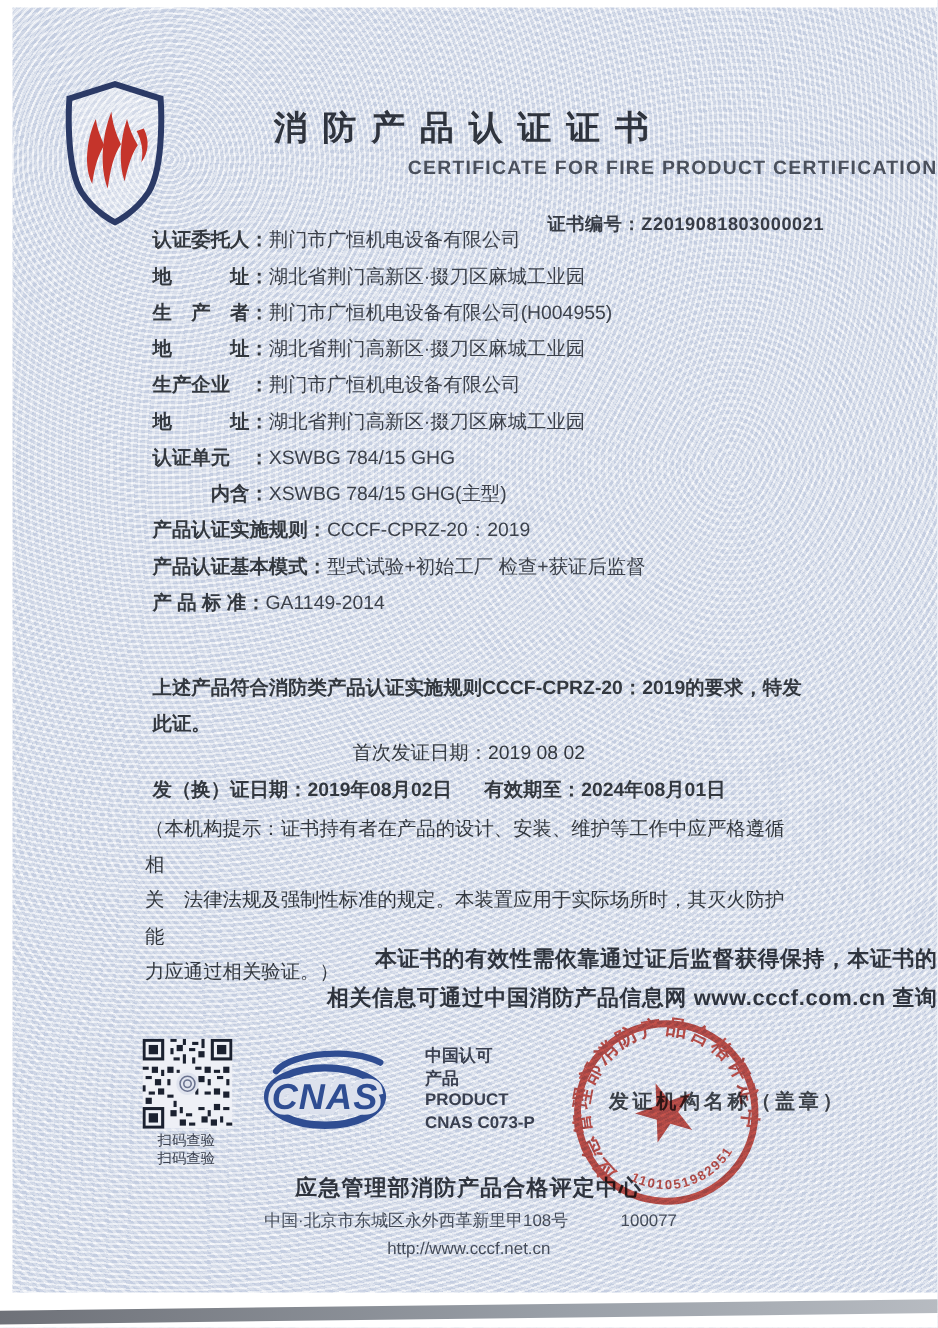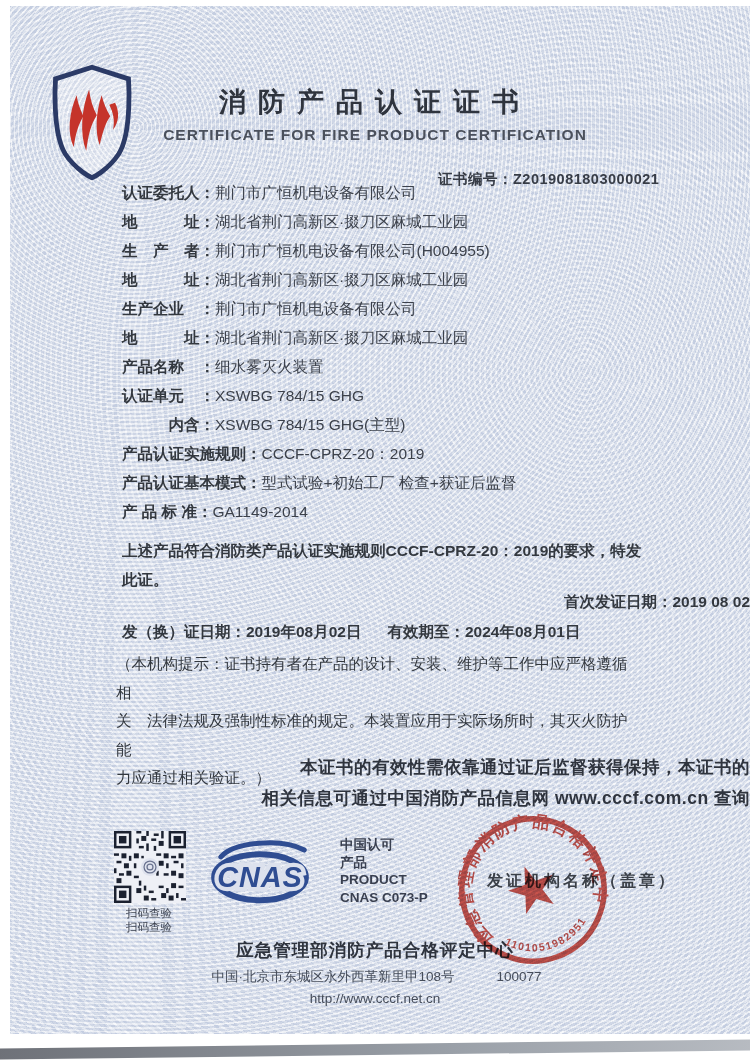--- a/index.html
+++ b/index.html
@@ -16,30 +16,30 @@
       repeating-radial-gradient(circle at 25% 62%, rgba(255,255,255,.30) 0 2px, rgba(176,189,214,.16) 2px 6px),
       repeating-radial-gradient(circle at 45% 85%, rgba(255,255,255,.30) 0 2.5px, rgba(176,189,214,.14) 2.5px 6px);
   }
   .edge-left{position:absolute;left:0;top:0;bottom:0;width:10px;background:#fff}
   .edge-top{position:absolute;left:0;top:0;right:0;height:6px;background:#fff}
   .edge-bottom{position:absolute;left:0;top:1034px;right:0;height:28px;background:#fff}
   .scan-line{position:absolute;left:-12px;right:-12px;top:1044px;height:11px;background:linear-gradient(to right,#6d7077,#9aa0a8 60%,#b8bcc2);transform:rotate(-0.7deg)}
 
   .logo{position:absolute;left:44px;top:62px}
   .title{position:absolute;top:84px;left:0;right:0;text-align:center;font-size:27px;font-weight:bold;letter-spacing:12px;color:#2f343e}
-  .subtitle{position:absolute;top:126px;left:0;right:0;text-align:center;font-size:15.5px;font-weight:600;letter-spacing:1px;color:#4a505c}
+  .subtitle{position:absolute;top:126px;left:0;right:0;text-align:right;font-size:15.5px;font-weight:600;letter-spacing:1px;color:#4a505c}
   .certno{position:absolute;top:170px;left:438px;font-size:14.5px;font-weight:600;color:#373c46;letter-spacing:.5px}
 
   .fields{position:absolute;left:122px;top:178px;width:530px;font-size:15.5px}
   .frow{height:29px;line-height:29px;white-space:nowrap}
   .frow .lbl{font-weight:bold;color:#33383f}
   .frow .val{font-weight:normal;color:#3c414b}
 
   .compliance{position:absolute;left:122px;top:536px;width:520px;font-size:15.5px;font-weight:bold;line-height:29px;color:#33383f}
-  .first-issue{position:absolute;top:592px;left:0;right:0;text-align:right;font-size:15.5px;font-weight:bold;color:#33383f}
+  .first-issue{position:absolute;top:592px;left:0;right:0;text-align:center;font-size:15.5px;font-weight:normal;color:#33383f}
   .reissue{position:absolute;top:622px;left:122px;font-size:15.5px;font-weight:bold;color:#33383f;white-space:nowrap}
   .reissue .gap{display:inline-block;width:26px}
   .notice{position:absolute;left:116px;top:650px;width:524px;font-size:15.5px;font-weight:normal;line-height:28.5px;color:#33383f}
   .notice .center{}
   .validity{position:absolute;top:752px;left:14px;right:0;text-align:right;font-size:17.5px;font-weight:bold;line-height:31px;letter-spacing:.5px;color:#2f343e}
 
   .qr{position:absolute;left:114px;top:831px}
   .qr-caption{position:absolute;left:103px;top:906px;width:92px;text-align:center;font-size:11.5px;line-height:14px;color:#3c4250}
   .cnas{position:absolute;left:209px;top:838px}
   .accred{position:absolute;left:340px;top:836px;font-size:13.5px;line-height:17.5px;color:#3a4050;font-weight:600}
@@ -73,21 +73,20 @@
     <span>证书编号：</span><span>Z2019081803000021</span>
   </div>
 
   <div class="fields">
     <div class="frow"><span class="lbl">认证委托人：</span><span class="val">荆门市广恒机电设备有限公司</span></div>
     <div class="frow"><span class="lbl">地　　　址：</span><span class="val">湖北省荆门高新区·掇刀区麻城工业园</span></div>
     <div class="frow"><span class="lbl">生　产　者：</span><span class="val">荆门市广恒机电设备有限公司(H004955)</span></div>
     <div class="frow"><span class="lbl">地　　　址：</span><span class="val">湖北省荆门高新区·掇刀区麻城工业园</span></div>
     <div class="frow"><span class="lbl">生产企业　：</span><span class="val">荆门市广恒机电设备有限公司</span></div>
     <div class="frow"><span class="lbl">地　　　址：</span><span class="val">湖北省荆门高新区·掇刀区麻城工业园</span></div>
-    <div class="frow"><span class="lbl">产品名称　：</span><span class="val">细水雾灭火装置</span></div>
     <div class="frow"><span class="lbl">认证单元　：</span><span class="val">XSWBG 784/15 GHG</span></div>
     <div class="frow"><span class="lbl">　　　内含：</span><span class="val">XSWBG 784/15 GHG(主型)</span></div>
     <div class="frow"><span class="lbl">产品认证实施规则：</span><span class="val">CCCF-CPRZ-20：2019</span></div>
     <div class="frow"><span class="lbl">产品认证基本模式：</span><span class="val">型式试验+初始工厂 检查+获证后监督</span></div>
     <div class="frow"><span class="lbl">产 品 标 准：</span><span class="val">GA1149-2014</span></div>
   </div>
 
   <div class="compliance">
     <div>上述产品符合消防类产品认证实施规则CCCF-CPRZ-20：2019的要求，特发</div>
     <div>此证。</div>

